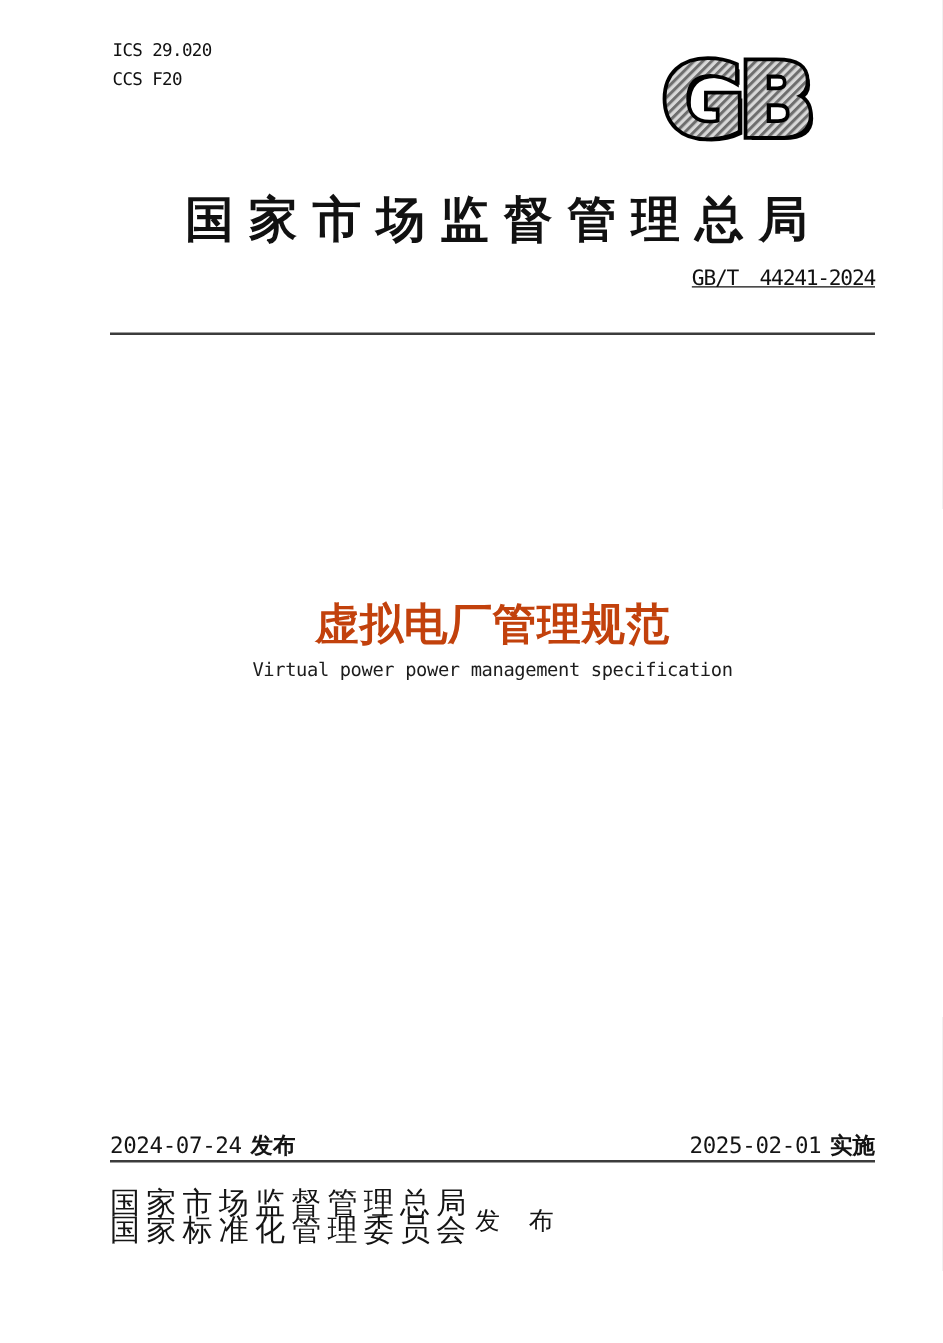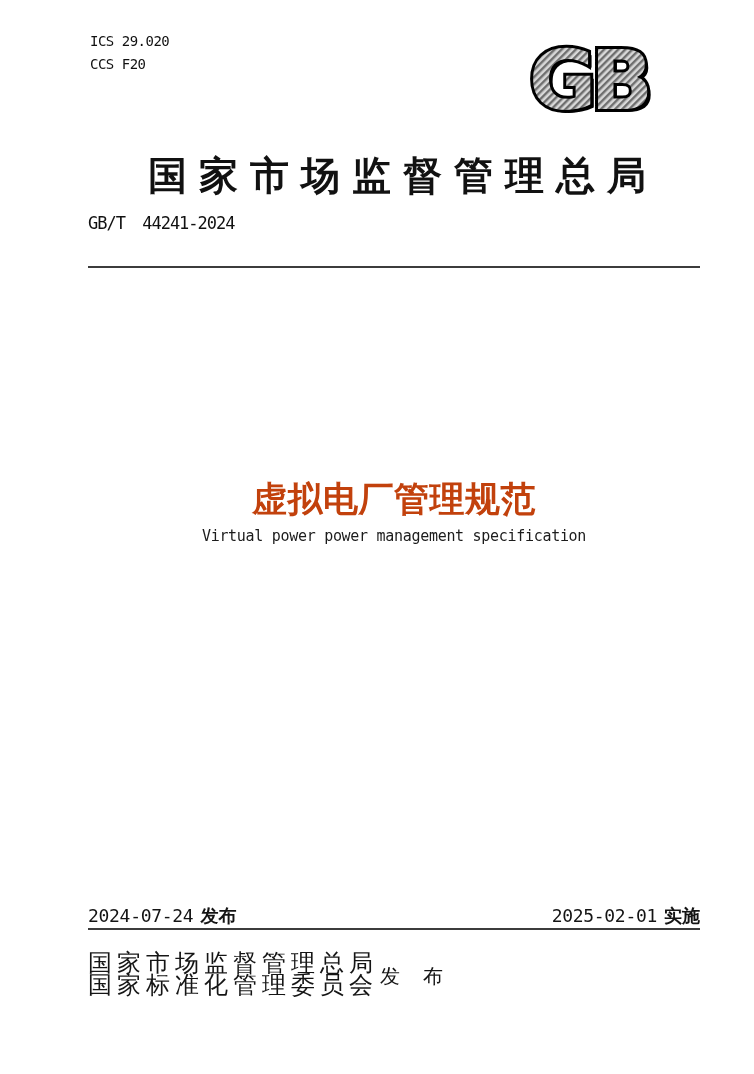--- a/index.html
+++ b/index.html
@@ -27,23 +27,23 @@
   
   .std-title {
     position:absolute; left:88px; top:149px; width:618px;
     font-family:"Liberation Serif","DejaVu Serif",serif;
     font-weight:bold; font-size:39px; letter-spacing:12px;
     white-space:nowrap; text-align:center; text-indent:12px;
     color:#111;
   }
   .std-number {
     position:absolute; left:88px; top:213px; width:612px;
-    text-align:left;
+    text-align:right;
     font-family:"DejaVu Sans Mono","Liberation Mono",monospace;
-    font-size:17px; letter-spacing:-1px; word-spacing:8px; color:#111;
+    font-size:17px; letter-spacing:-1px; word-spacing:8px; color:#111;text-decoration:underline;
   }
   .rule { position:absolute; left:88px; width:612px; height:2px; background:#3c3c3c; }
   .rule-top { top:266px; }
   .rule-bottom { top:928px; }
 
   
   .doc-title-cn {
     position:absolute; left:88px; top:476px; width:612px;
     text-align:center; font-size:35px; font-weight:bold;
     letter-spacing:0.5px; color:#c2410c;

